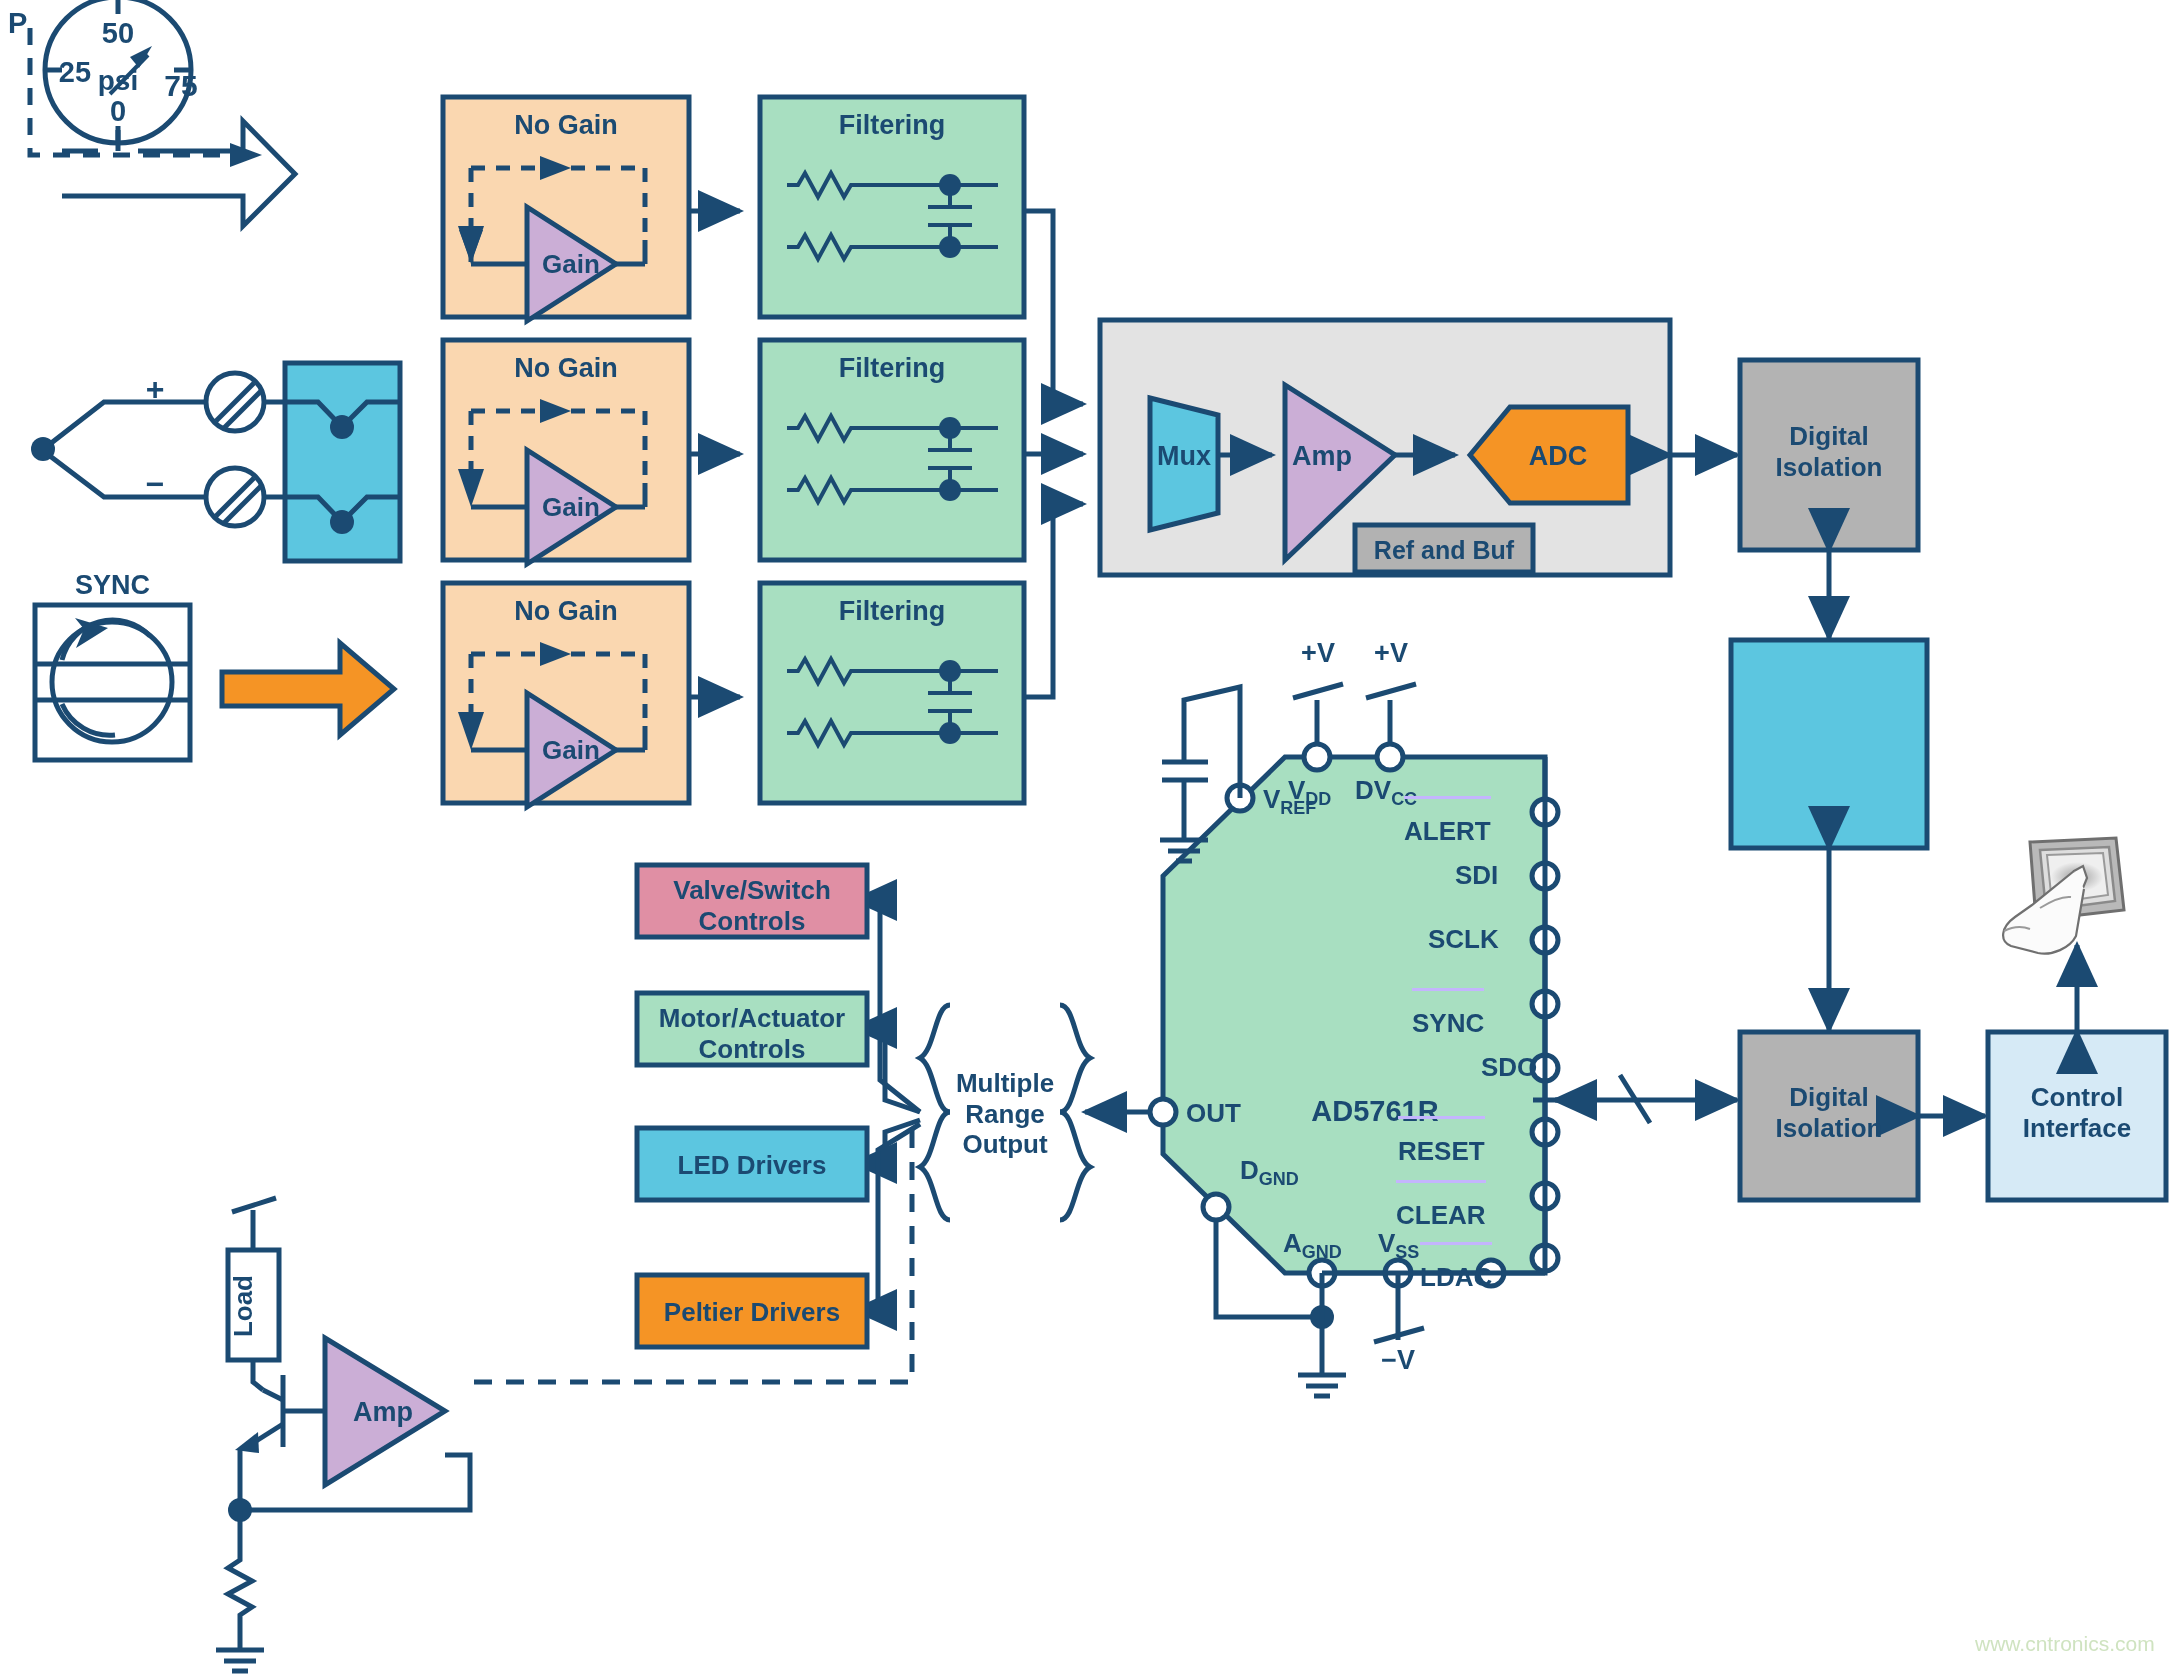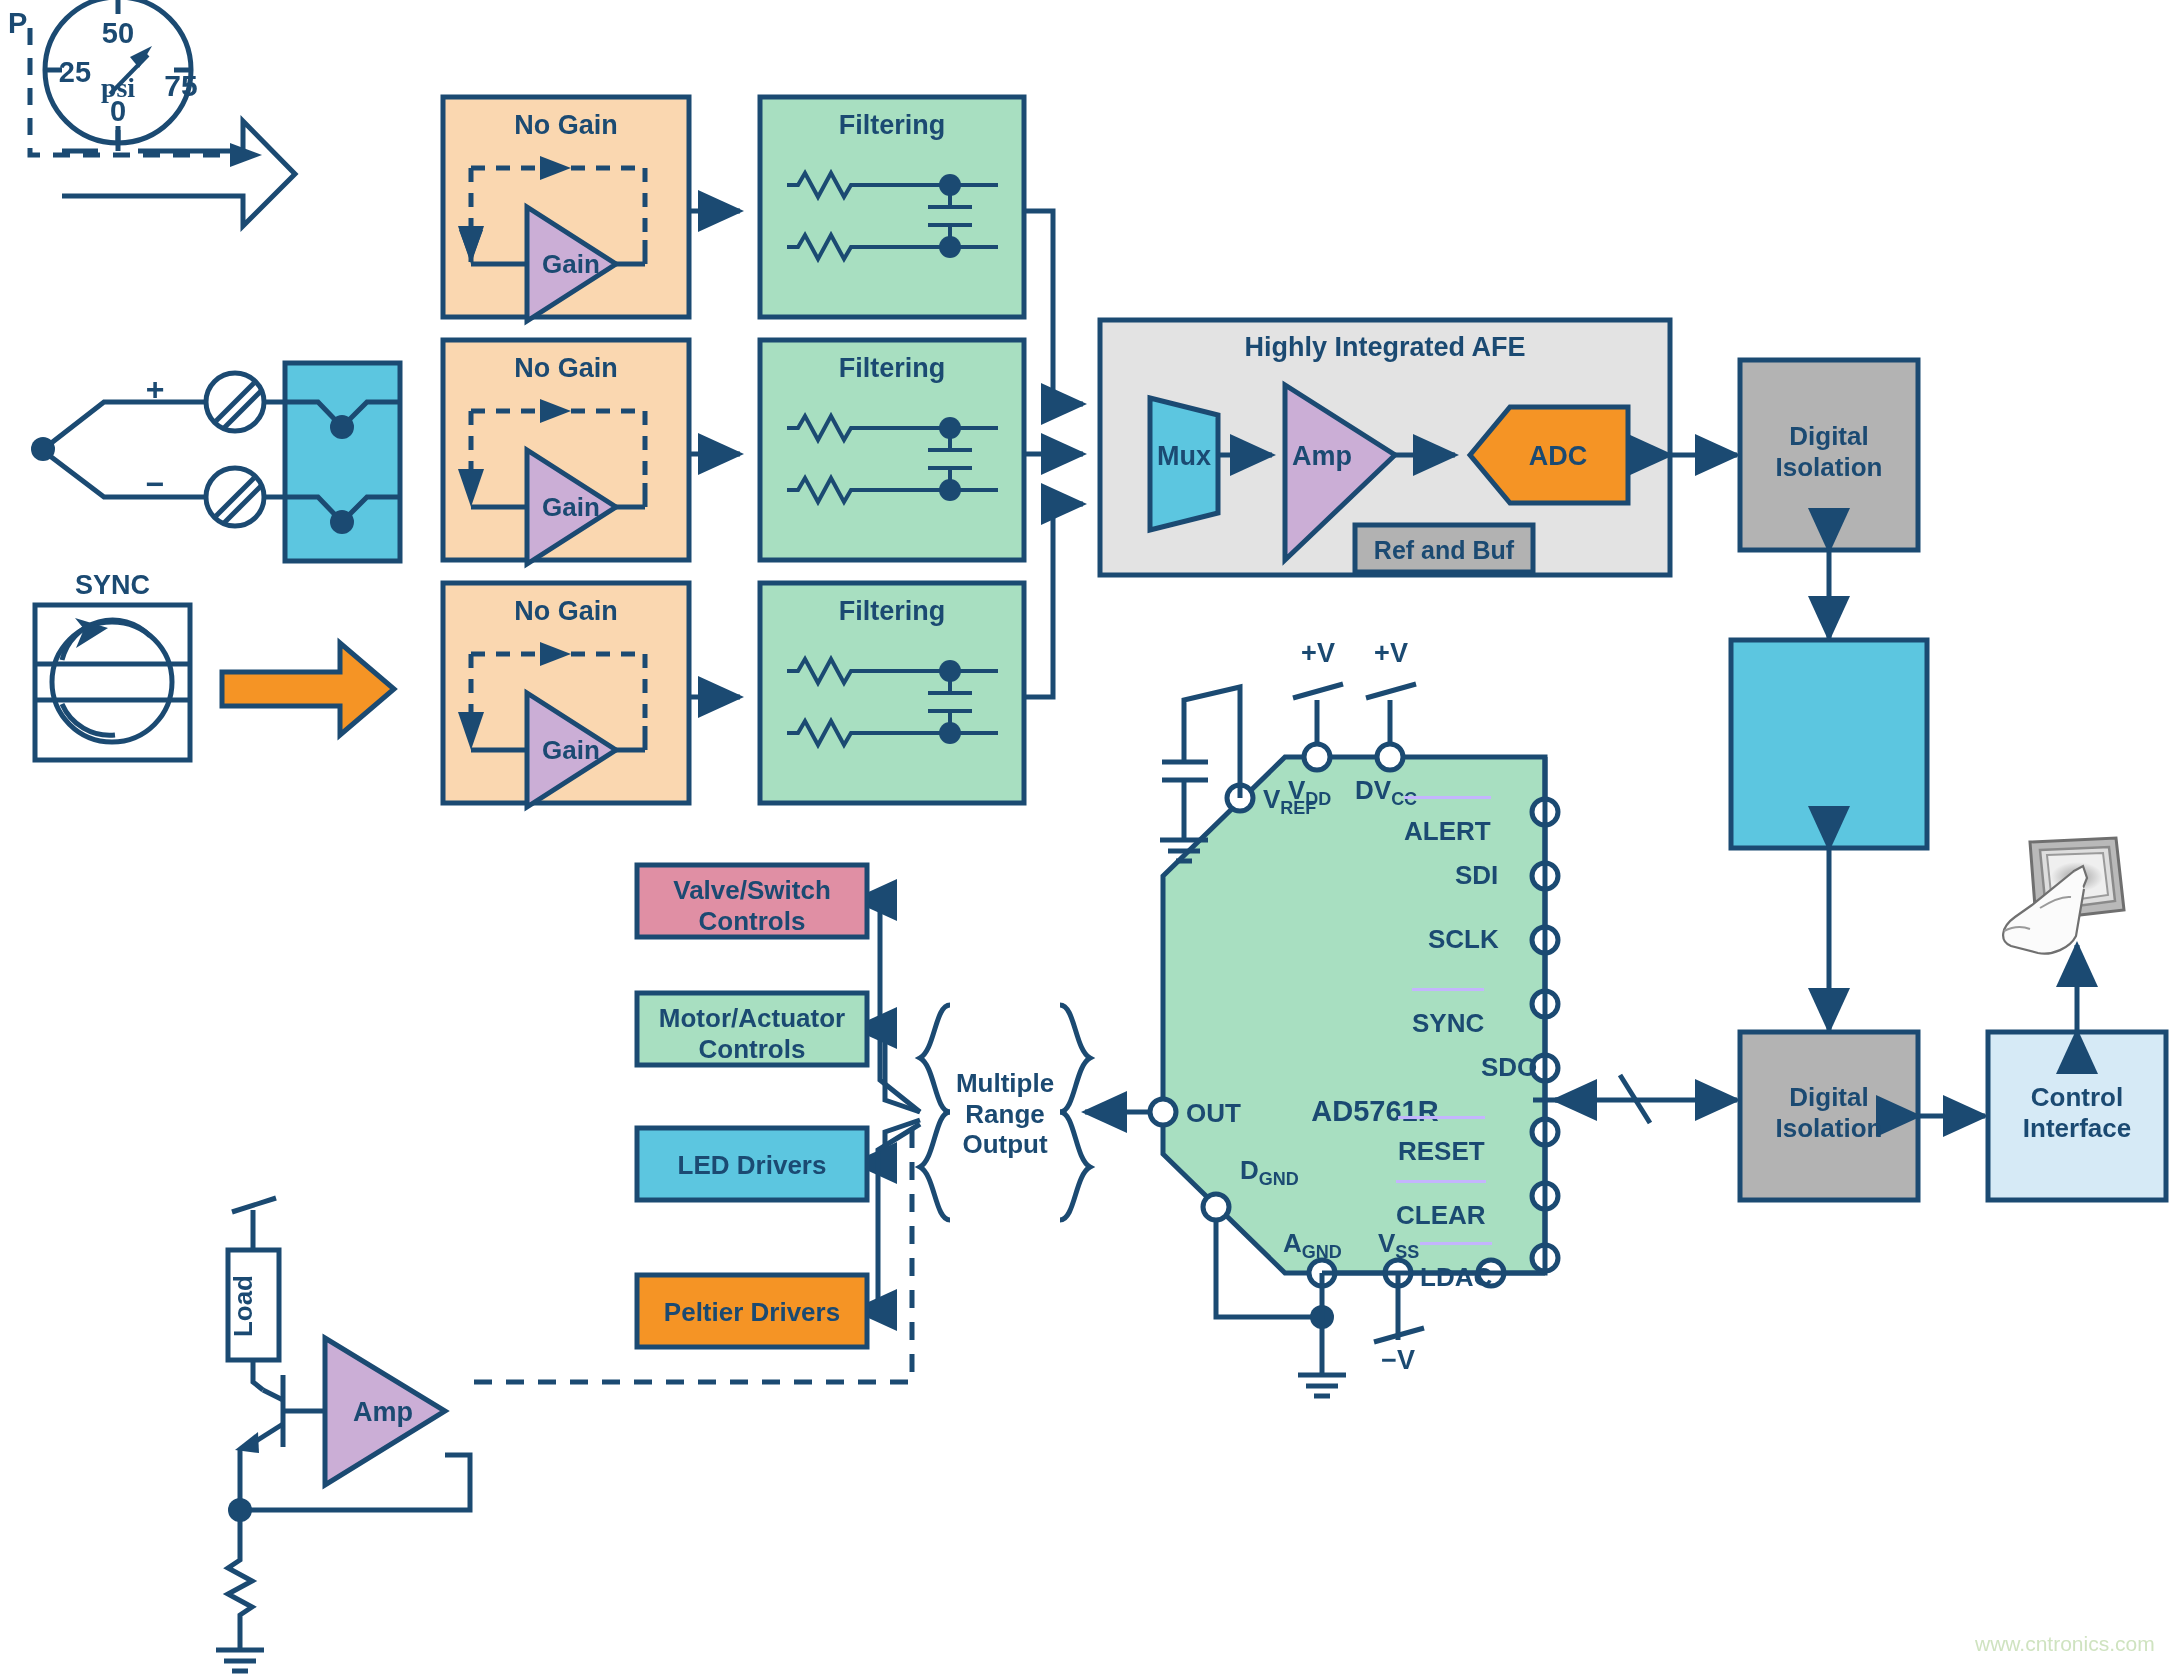--- a/index.html
+++ b/index.html
@@ -350,40 +350,39 @@
     </g>
 
   </g>
 </svg>
 
 <div class="lbl" style="left:8px;top:6px;font-size:29px;">P</div>
 <div class="lbl" style="left:92px;top:16px;font-size:29px;width:52px;">50</div>
 <div class="lbl" style="left:49px;top:55px;font-size:29px;width:52px;">25</div>
 <div class="lbl" style="left:155px;top:68px;font-size:30px;width:52px;">75</div>
 <div class="lbl" style="left:92px;top:94px;font-size:29px;width:52px;">0</div>
-<div class="lbl" style="left:83px;top:71px;font-size:28px;width:70px;font-family:Liberation Serif, serif;">psi</div>
+<div class="lbl" style="left:83px;top:64px;font-size:28px;width:70px;">psi</div>
 
 <div class="lbl" style="left:135px;top:371px;font-size:32px;width:40px;">+</div>
 <div class="lbl" style="left:135px;top:466px;font-size:32px;width:40px;">−</div>
 
 <div class="lbl" style="left:45px;top:570px;font-size:27px;width:135px;">SYNC</div>
 
 <div class="lbl blocktitle" style="left:443px;top:110px;width:246px;">No Gain</div>
 <div class="lbl blocktitle" style="left:443px;top:353px;width:246px;">No Gain</div>
 <div class="lbl blocktitle" style="left:443px;top:596px;width:246px;">No Gain</div>
 
 <div class="lbl" style="left:531px;top:249px;font-size:26px;width:80px;">Gain</div>
 <div class="lbl" style="left:531px;top:492px;font-size:26px;width:80px;">Gain</div>
 <div class="lbl" style="left:531px;top:735px;font-size:26px;width:80px;">Gain</div>
 
 <div class="lbl blocktitle" style="left:760px;top:110px;width:264px;">Filtering</div>
 <div class="lbl blocktitle" style="left:760px;top:353px;width:264px;">Filtering</div>
 <div class="lbl blocktitle" style="left:760px;top:596px;width:264px;">Filtering</div>
 
-<div class="lbl blocktitle" style="left:1100px;top:332px;width:570px;">Highly Integrated AFE</div>
 <div class="lbl" style="left:1144px;top:441px;font-size:27px;width:80px;">Mux</div>
 <div class="lbl" style="left:1282px;top:441px;font-size:27px;width:80px;">Amp</div>
 <div class="lbl" style="left:1513px;top:441px;font-size:27px;width:90px;">ADC</div>
 <div class="lbl" style="left:1355px;top:536px;font-size:25px;width:178px;">Ref and Buf</div>
 
 <div class="lbl" style="left:1740px;top:421px;width:178px;font-size:26px;">
   <span>Digital</span><br>
   <span>Isolation</span>
 </div>
 <div class="lbl" style="left:1740px;top:1082px;width:178px;font-size:26px;">

